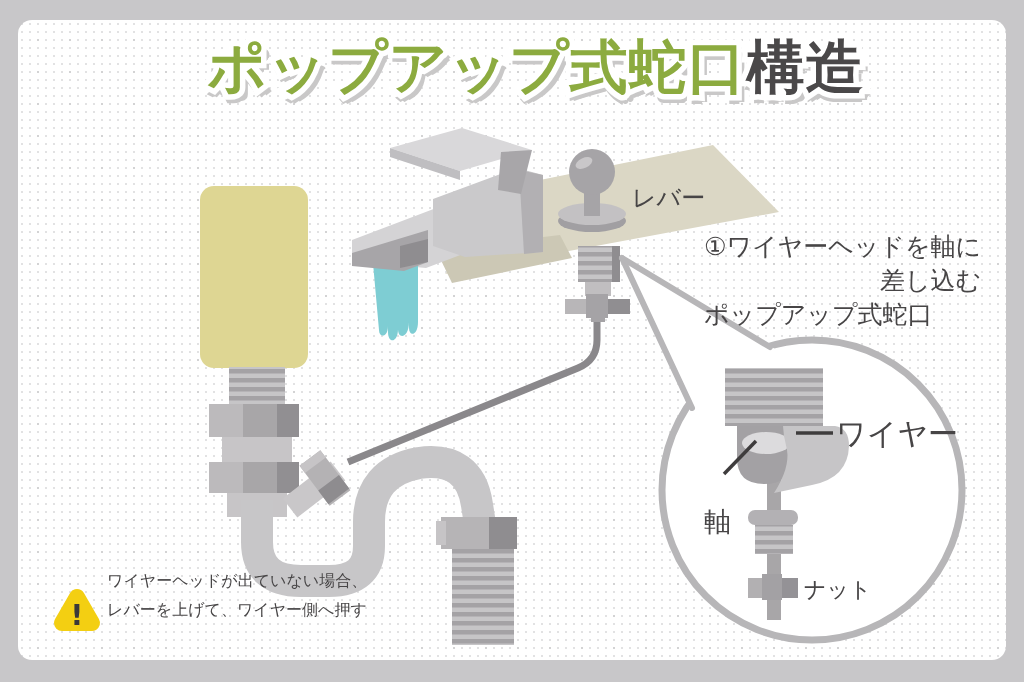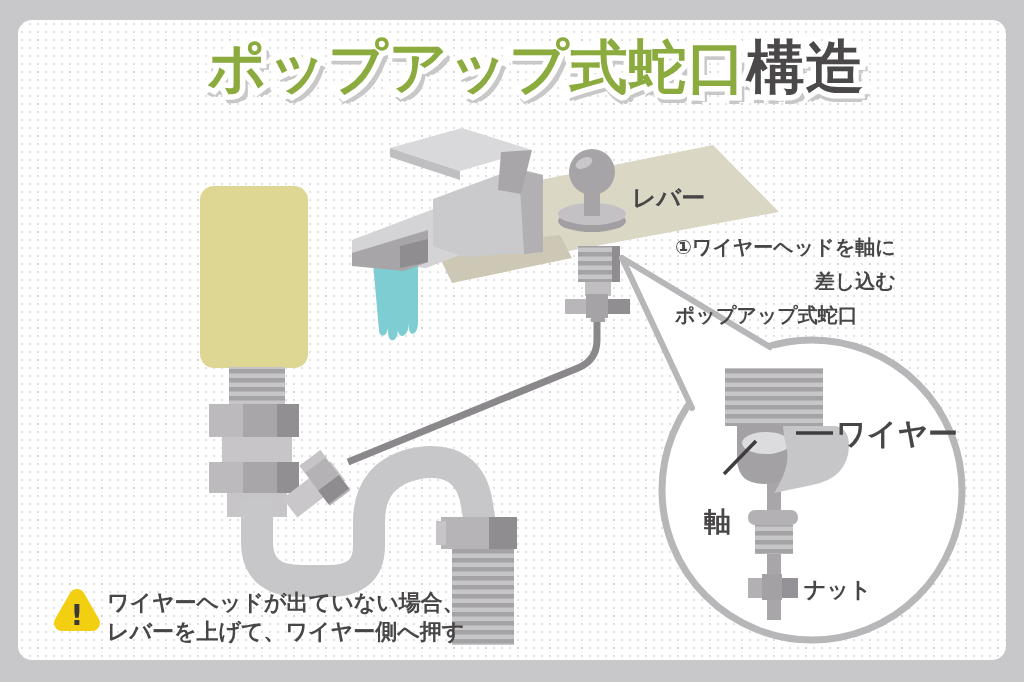--- a/index.html
+++ b/index.html
@@ -33,28 +33,28 @@
   .title-stroke{
     color:#ffffff;
     -webkit-text-stroke:11px #ffffff;
     text-shadow:
       -3px -3px 0 #fff,3px -3px 0 #fff,-3px 3px 0 #fff,3px 3px 0 #fff,
       -4px 0 0 #fff,4px 0 0 #fff,0 -4px 0 #fff,0 4px 0 #fff,
       3px 9px 0 var(--title-shadow),8px 7px 0 var(--title-shadow),-1px 9px 0 var(--title-shadow);
   }
   .t-green{color:var(--title-green);}
   .t-dark{color:var(--title-dark);}
-  .label{position:absolute;font-weight:700;white-space:nowrap;color:var(--text);}
+  .label{position:absolute;font-weight:400;white-space:nowrap;color:var(--text);}
   .lbl-lever{left:632px;top:182px;font-size:24px;}
-  .steps{left:675px;top:230px;font-size:20px;line-height:34px;}
+  .steps{left:704px;top:230px;font-size:25px;line-height:34px;}
   .steps .indent{padding-left:26px;text-align:right;}
   .lbl-wirehead{left:836px;top:418px;font-size:30px;line-height:32px;}
   .lbl-shaft{left:704px;top:504px;font-size:27px;}
   .lbl-nut{left:804px;top:575px;font-size:22px;}
-  .warning-text{left:107px;top:588px;font-size:22px;line-height:29px;}
+  .warning-text{left:107px;top:566px;font-size:16px;line-height:29px;}
   .warning-mark{
     position:absolute;left:61px;top:599px;width:32px;text-align:center;
     font-size:28px;font-weight:900;color:#3a383a;
   }
 </style>
 </head>
 <body>
 
 <div class="panel"></div>
 

